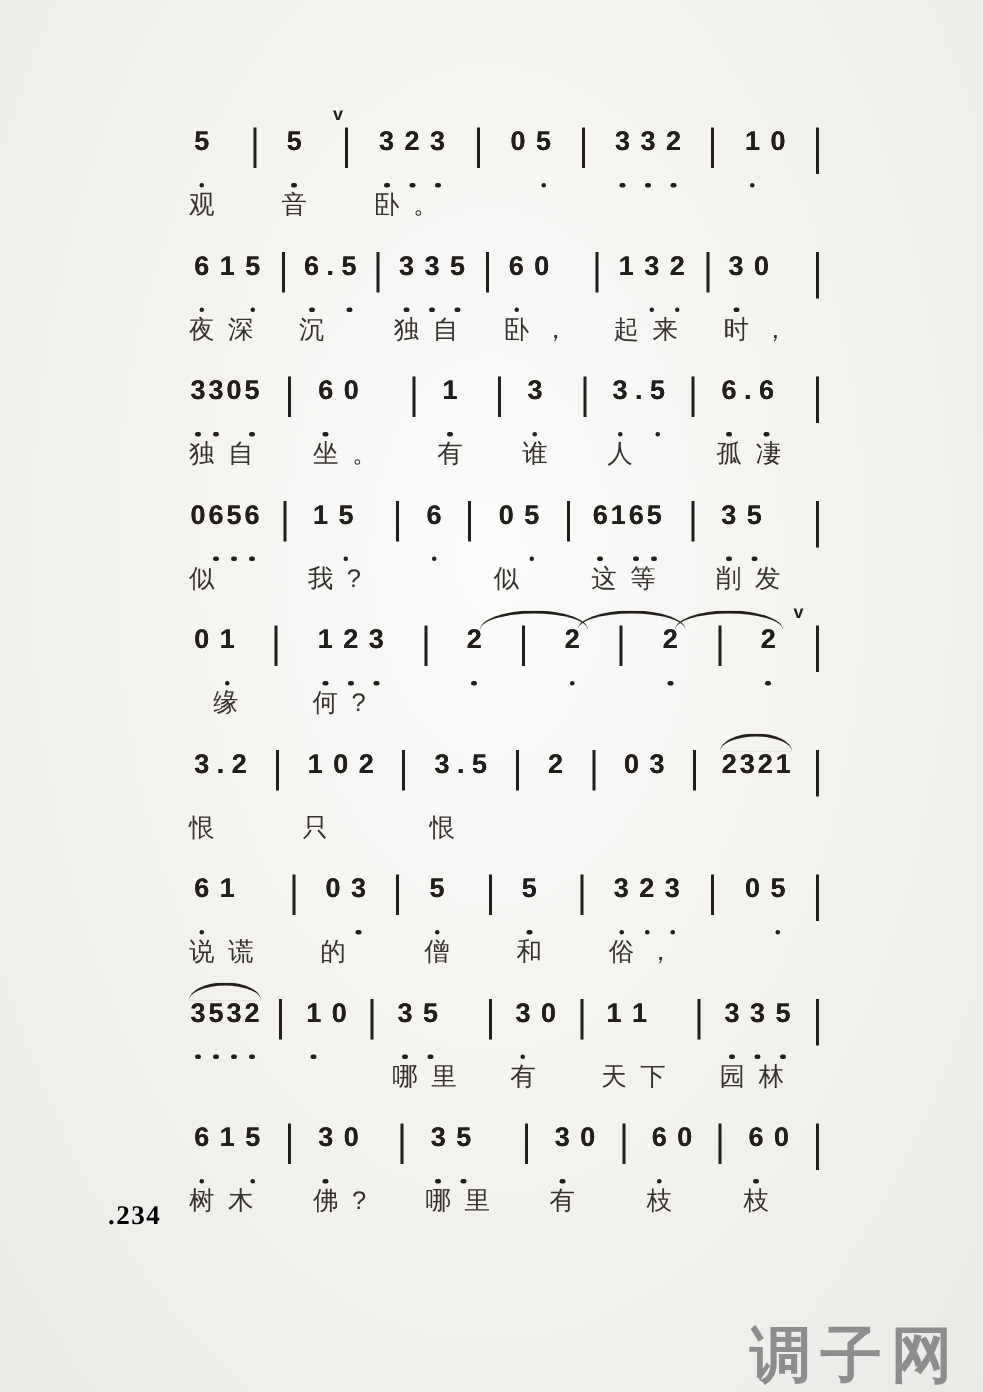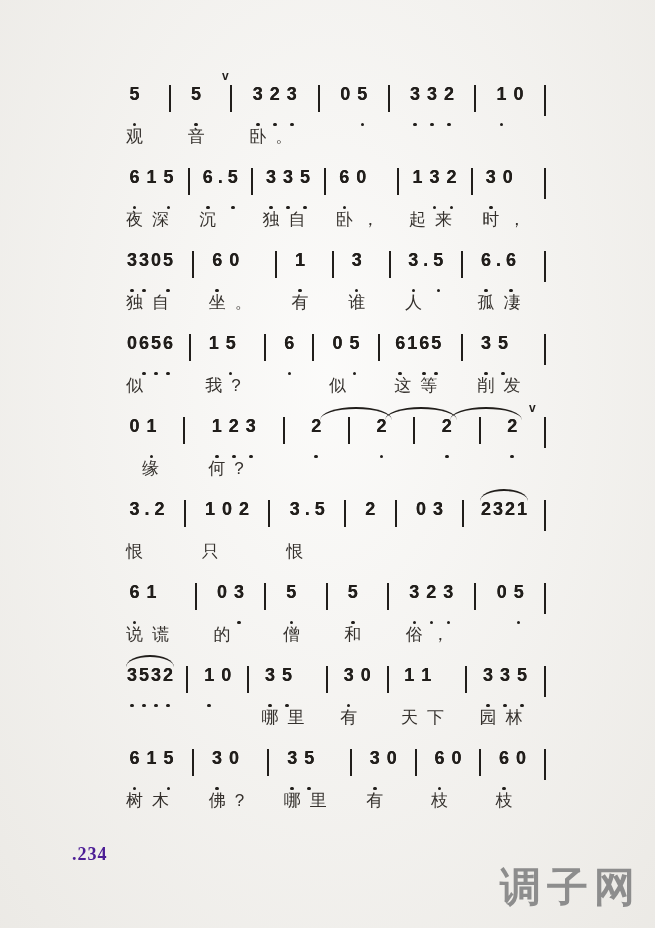--- a/index.html
+++ b/index.html
@@ -48,24 +48,24 @@
     border-top:2px solid #211e1b;
     border-radius:50% 50% 0 0 / 100% 100% 0 0;
   }
   .tie{
     position:absolute;top:-9px;left:12px;width:72px;height:11px;
     border-top:2px solid #211e1b;
     border-radius:50% 50% 0 0 / 100% 100% 0 0;
   }
   
   #page-number{
-    position:absolute;left:72px;top:844px;
-    font:700 18px "Liberation Serif",serif;color:#4c1d95;letter-spacing:1px;
+    position:absolute;left:72px;top:800px;
+    font:700 18px "Liberation Serif",serif;color:#000000;letter-spacing:1px;
   }
-  #watermark{position:absolute;right:14px;bottom:18px;text-align:left}
+  #watermark{position:absolute;right:14px;bottom:2px;text-align:left}
   .wm-name{
     display:block;
     font:700 41px/46px "Liberation Sans",sans-serif;color:#8d8d8d;
     letter-spacing:6px;
   }
   .wm-url{
     display:block;
     font:700 31px/36px "Liberation Sans",sans-serif;color:#7f7e7d;
     text-shadow:0 3px 1px rgba(226,144,88,.35), 2px 4px 2px rgba(226,144,88,.2);
   }

